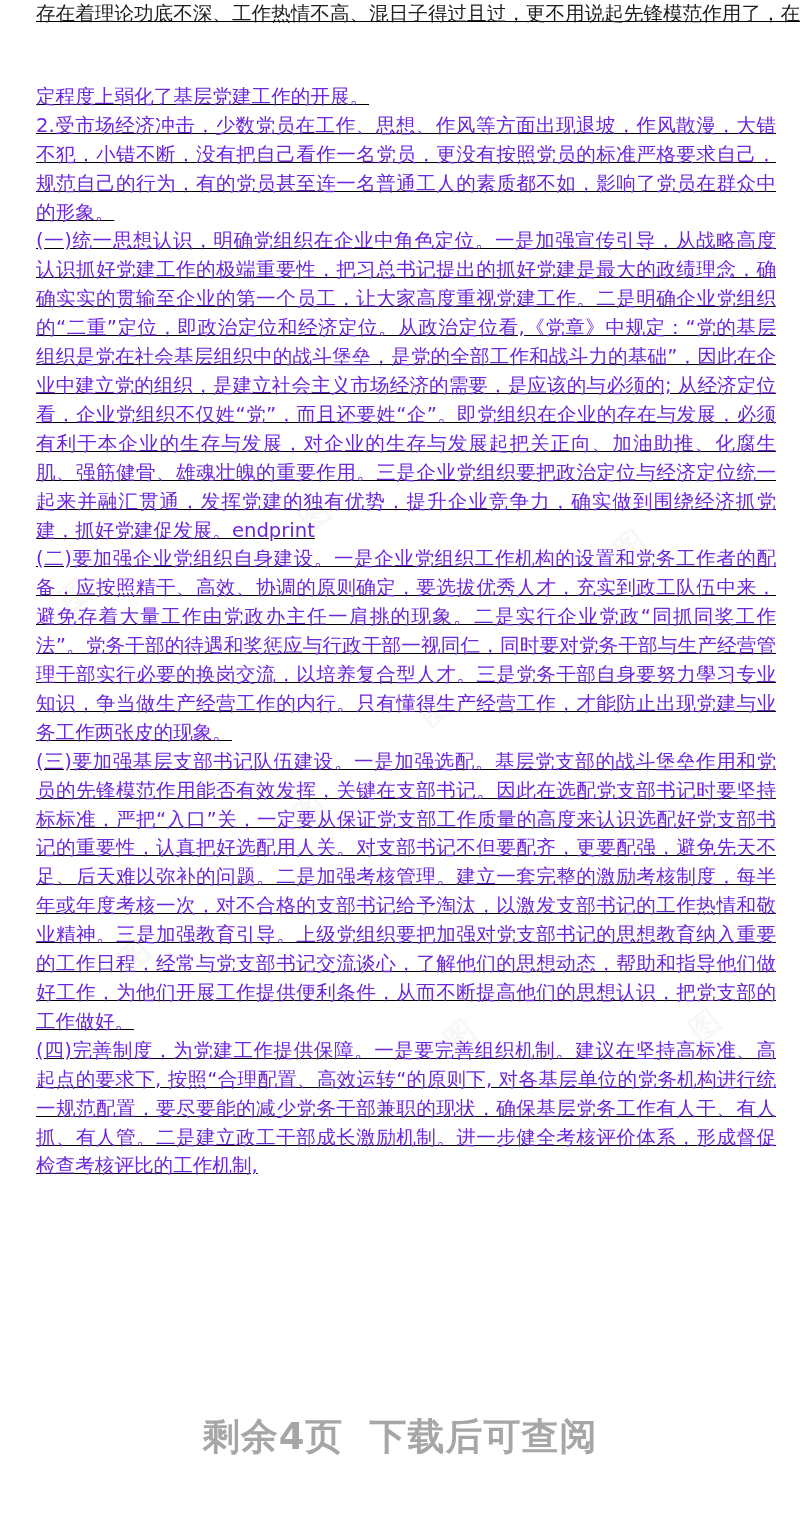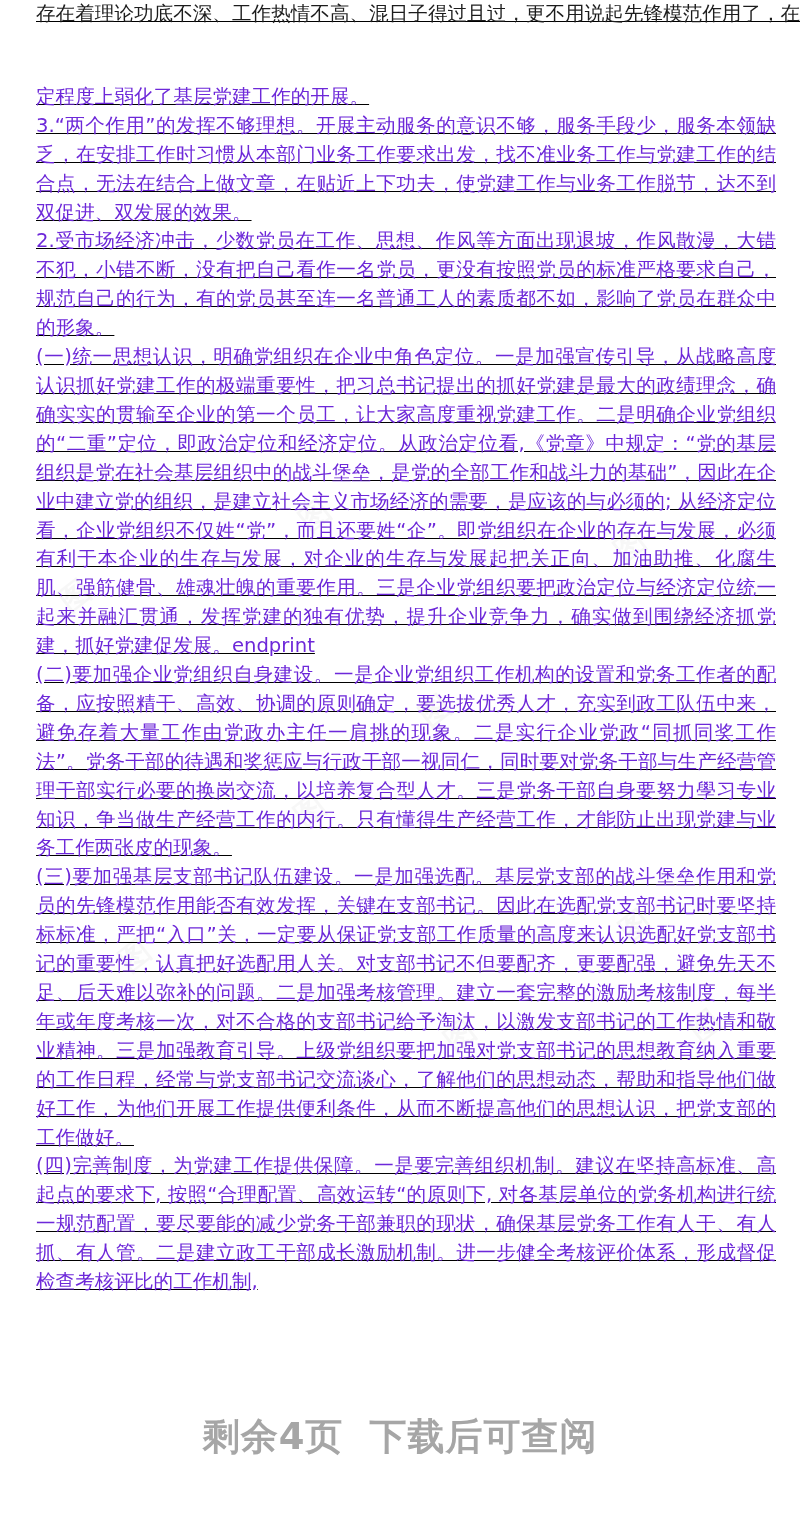--- a/index.html
+++ b/index.html
@@ -115,21 +115,20 @@
     <div class="wm" style="left:690px; top:1005px;">图</div>
   </div>
 
   <div class="doc-body">
 
     <div class="orphan-line">存在着理论功底不深、工作热情不高、混日子得过且过，更不用说起先锋模范作用了，在一</div>
 
     <div class="page-gap"></div>
 
     <p class="para">定程度上弱化了基层党建工作的开展。</p>
-    <p class="para">3.“两个作用”的发挥不够理想。开展主动服务的意识不够，服务手段少，服务本领缺乏，在安排工作时习惯从本部门业务工作要求出发，找不准业务工作与党建工作的结合点，无法在结合上做文章，在贴近上下功夫，使党建工作与业务工作脱节，达不到双促进、双发展的效果。</p>
     <p class="para">2.受市场经济冲击，少数党员在工作、思想、作风等方面出现退坡，作风散漫，大错不犯，小错不断，没有把自己看作一名党员，更没有按照党员的标准严格要求自己，规范自己的行为，有的党员甚至连一名普通工人的素质都不如，影响了党员在群众中的形象。</p>
     <p class="para">(一)统一思想认识，明确党组织在企业中角色定位。一是加强宣传引导，从战略高度认识抓好党建工作的极端重要性，把习总书记提出的抓好党建是最大的政绩理念，确确实实的贯输至企业的第一个员工，让大家高度重视党建工作。二是明确企业党组织的“二重”定位，即政治定位和经济定位。从政治定位看,《党章》中规定：“党的基层组织是党在社会基层组织中的战斗堡垒，是党的全部工作和战斗力的基础”，因此在企业中建立党的组织，是建立社会主义市场经济的需要，是应该的与必须的; 从经济定位看，企业党组织不仅姓“党”，而且还要姓“企”。即党组织在企业的存在与发展，必须有利于本企业的生存与发展，对企业的生存与发展起把关正向、加油助推、化腐生肌、强筋健骨、雄魂壮魄的重要作用。三是企业党组织要把政治定位与经济定位统一起来并融汇贯通，发挥党建的独有优势，提升企业竞争力，确实做到围绕经济抓党建，抓好党建促发展。endprint</p>
     <p class="para">(二)要加强企业党组织自身建设。一是企业党组织工作机构的设置和党务工作者的配备，应按照精干、高效、协调的原则确定，要选拔优秀人才，充实到政工队伍中来，避免存着大量工作由党政办主任一肩挑的现象。二是实行企业党政“同抓同奖工作法”。党务干部的待遇和奖惩应与行政干部一视同仁，同时要对党务干部与生产经营管理干部实行必要的换岗交流，以培养复合型人才。三是党务干部自身要努力學习专业知识，争当做生产经营工作的内行。只有懂得生产经营工作，才能防止出现党建与业务工作两张皮的现象。</p>
     <p class="para">(三)要加强基层支部书记队伍建设。一是加强选配。基层党支部的战斗堡垒作用和党员的先锋模范作用能否有效发挥，关键在支部书记。因此在选配党支部书记时要坚持标标准，严把“入口”关，一定要从保证党支部工作质量的高度来认识选配好党支部书记的重要性，认真把好选配用人关。对支部书记不但要配齐，更要配强，避免先天不足、后天难以弥补的问题。二是加强考核管理。建立一套完整的激励考核制度，每半年或年度考核一次，对不合格的支部书记给予淘汰，以激发支部书记的工作热情和敬业精神。三是加强教育引导。上级党组织要把加强对党支部书记的思想教育纳入重要的工作日程，经常与党支部书记交流谈心，了解他们的思想动态，帮助和指导他们做好工作，为他们开展工作提供便利条件，从而不断提高他们的思想认识，把党支部的工作做好。</p>
     <p class="para">(四)完善制度，为党建工作提供保障。一是要完善组织机制。建议在坚持高标准、高起点的要求下, 按照“合理配置、高效运转“的原则下, 对各基层单位的党务机构进行统一规范配置，要尽要能的减少党务干部兼职的现状，确保基层党务工作有人干、有人抓、有人管。二是建立政工干部成长激励机制。进一步健全考核评价体系，形成督促检查考核评比的工作机制,</p>
 
   </div>
 
   <div class="footer-note">
     <span class="note-text">剩余4页</span><span class="note-gap"></span><span class="note-text">下载后可查阅</span>

